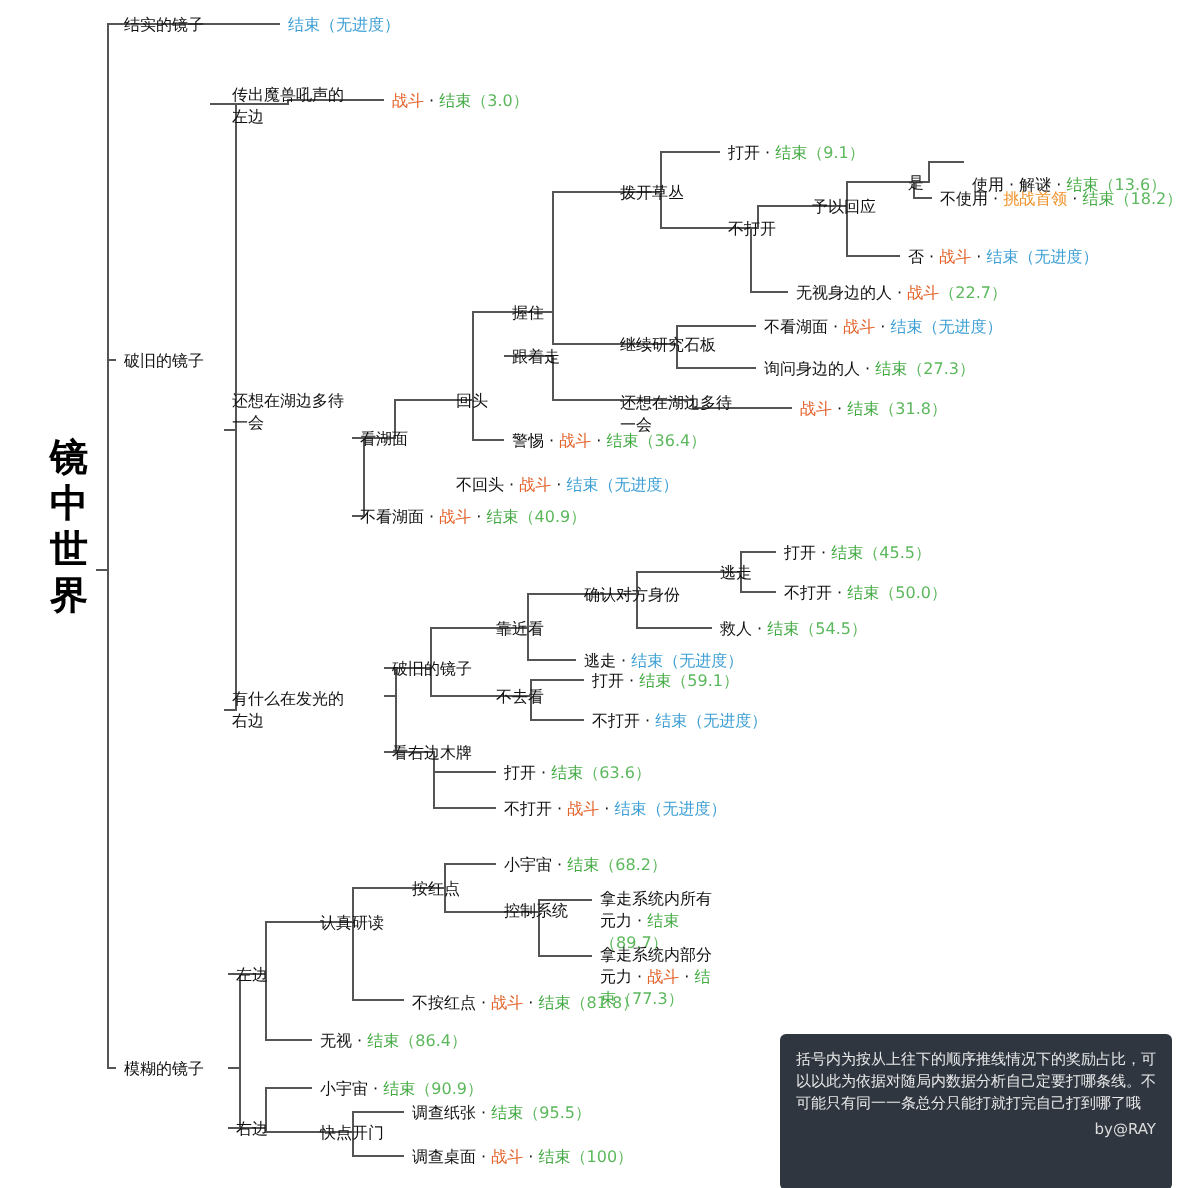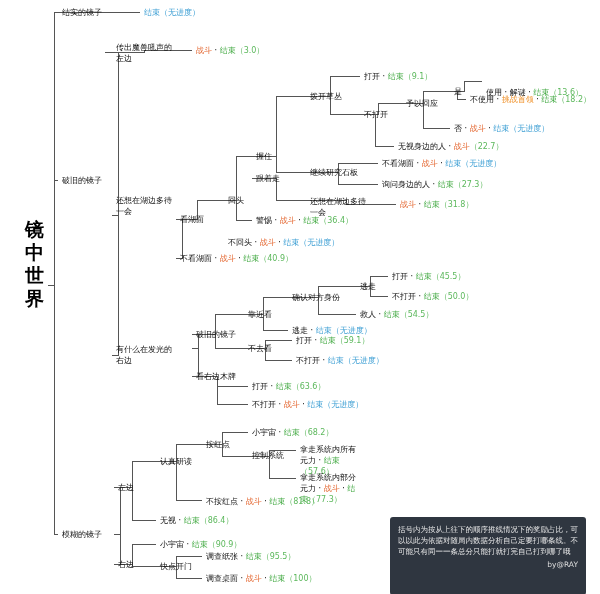--- a/index.html
+++ b/index.html
@@ -153,21 +153,21 @@
     <div class="node" style="left: 296px; top: 356px;"><span class="seg c-black">不打开 · </span><span class="seg c-blue">结束</span><span class="seg c-blue">（无进度）</span></div>
     <div class="node" style="left: 196px; top: 372px;"><span class="seg c-black">看右边木牌</span></div>
     <div class="node" style="left: 252px; top: 382px;"><span class="seg c-black">打开 · </span><span class="seg c-green">结束</span><span class="seg c-num-green">（63.6）</span></div>
     <div class="node" style="left: 252px; top: 400px;"><span class="seg c-black">不打开 · </span><span class="seg c-red">战斗</span><span class="seg c-black"> · </span><span class="seg c-blue">结束</span><span class="seg c-blue">（无进度）</span></div>
     <div class="node" style="left: 62px; top: 530px;"><span class="seg c-black">模糊的镜子</span></div>
     <div class="node" style="left: 118px; top: 483px;"><span class="seg c-black">左边</span></div>
     <div class="node" style="left: 160px; top: 457px;"><span class="seg c-black">认真研读</span></div>
     <div class="node" style="left: 206px; top: 440px;"><span class="seg c-black">按红点</span></div>
     <div class="node" style="left: 252px; top: 428px;"><span class="seg c-black">小宇宙 · </span><span class="seg c-green">结束</span><span class="seg c-num-green">（68.2）</span></div>
     <div class="node multiline" style="left: 252px; top: 450px;"><span class="seg c-black">控制系统</span></div>
-    <div class="node multiline" style="left: 300px; top: 444px;"><span class="seg c-black">拿走系统内所有元力 · </span><span class="seg c-green">结束</span><span class="seg c-num-green">（57.6）</span></div>
+    <div class="node multiline" style="left: 300px; top: 444px;"><span class="seg c-black">拿走系统内所有元力 · </span><span class="seg c-green">结束</span><span class="seg c-num-green">（89.7）</span></div>
     <div class="node multiline" style="left: 300px; top: 472px;"><span class="seg c-black">拿走系统内部分元力 · </span><span class="seg c-red">战斗</span><span class="seg c-black"> · </span><span class="seg c-green">结束</span><span class="seg c-num-green">（77.3）</span></div>
     <div class="node" style="left: 206px; top: 497px;"><span class="seg c-black">不按红点 · </span><span class="seg c-red">战斗</span><span class="seg c-black"> · </span><span class="seg c-green">结束</span><span class="seg c-num-green">（81.8）</span></div>
     <div class="node" style="left: 160px; top: 516px;"><span class="seg c-black">无视 · </span><span class="seg c-green">结束</span><span class="seg c-num-green">（86.4）</span></div>
     <div class="node" style="left: 118px; top: 560px;"><span class="seg c-black">右边</span></div>
     <div class="node" style="left: 160px; top: 540px;"><span class="seg c-black">小宇宙 · </span><span class="seg c-green">结束</span><span class="seg c-num-green">（90.9）</span></div>
     <div class="node" style="left: 160px; top: 562px;"><span class="seg c-black">快点开门</span></div>
     <div class="node" style="left: 206px; top: 552px;"><span class="seg c-black">调查纸张 · </span><span class="seg c-green">结束</span><span class="seg c-num-green">（95.5）</span></div>
     <div class="node" style="left: 206px; top: 574px;"><span class="seg c-black">调查桌面 · </span><span class="seg c-red">战斗</span><span class="seg c-black"> · </span><span class="seg c-green">结束</span><span class="seg c-num-green">（100）</span></div>
   </div>
 

